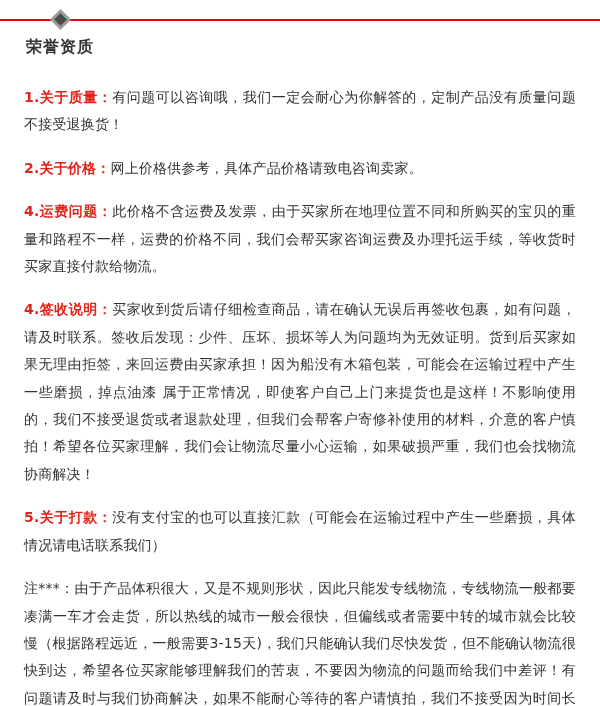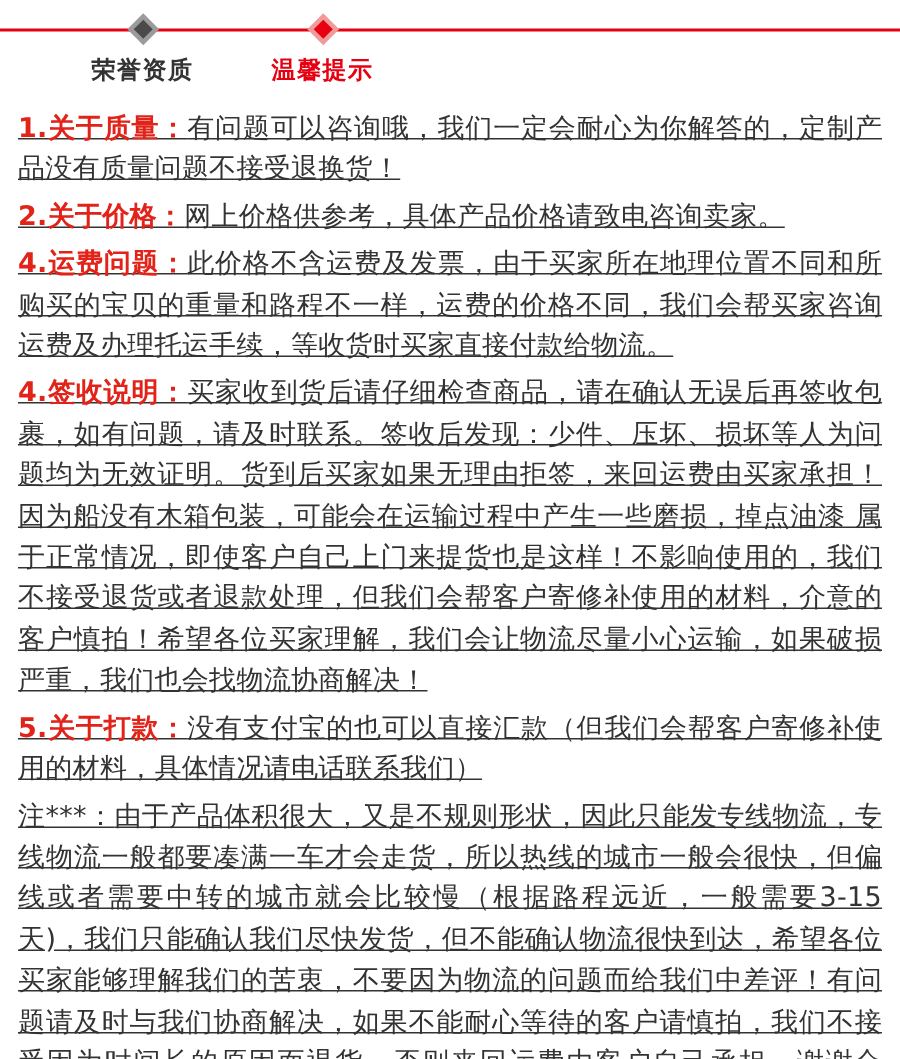--- a/index.html
+++ b/index.html
@@ -6,21 +6,21 @@
   .page{
     position:relative;
     width:600px;height:706px;
     background:#ffffff;
     overflow:hidden;
     font-family:"DejaVu Sans","Liberation Sans",sans-serif;
   }
   
   .nav{position:relative;height:62px;}
   .nav-line{position:absolute;left:0;top:19px;width:100%;height:2px;background:var(--accent,#e60012);}
-  .nav-items{position:relative;display:flex;padding-left:35px;}
+  .nav-items{position:relative;display:flex;}
   .nav-item{width:120px;display:flex;flex-direction:column;align-items:center;cursor:pointer;}
   .diamond{
     position:relative;display:block;
     width:15px;height:15px;margin-top:12px;
     transform:rotate(45deg);
     background:var(--diamond-outer,#9b9b9b);
   }
   .diamond-inner{
     position:absolute;left:3px;top:3px;width:9px;height:9px;
     background:var(--diamond-inner,#4a4a4a);
@@ -29,26 +29,25 @@
   .nav-item.active .diamond-inner{background:var(--accent,#e60012);}
   .nav-label{
     margin-top:10px;
     font-size:16px;font-weight:bold;color:var(--text,#333);
     letter-spacing:1px;white-space:nowrap;
   }
   .nav-item.active .nav-label{color:var(--accent,#e60012);}
   
   .notices{padding:6px 8px 0 8px;}
   .notice{
-    margin:4px;
-    font-size:18px;line-height:27.4px;
+    margin:16px;
+    font-size:14px;line-height:27.4px;
     color:var(--text,#333);
     text-align:justify;
     letter-spacing:0.2px;
-    text-decoration:underline;
   }
   .notice-label{font-weight:bold;}
   .notice-label.red{color:var(--label-red,#e2231a);}
   .notice-label.plain{color:var(--text,#333);font-weight:normal;}
 </style>
 </head>
 <body>
 
 <div class="page">
   <div class="nav">
@@ -57,35 +56,29 @@
   <div class="nav-item">
     <span class="diamond">
       <span class="diamond-inner"></span>
     </span>
     <span class="nav-label">荣誉资质</span>
   </div>
 
 
 
 
-  <div class="nav-item active">
-    <span class="diamond">
-      <span class="diamond-inner"></span>
-    </span>
-    <span class="nav-label">温馨提示</span>
-  </div>
 </div>
   </div>
   <div class="notices">
   <p class="notice"><span class="notice-label red">1.关于质量：</span><span class="notice-text">有问题可以咨询哦，我们一定会耐心为你解答的，定制产品没有质量问题不接受退换货！</span></p>
 
   <p class="notice"><span class="notice-label red">2.关于价格：</span><span class="notice-text">网上价格供参考，具体产品价格请致电咨询卖家。</span></p>
 
 
   <p class="notice"><span class="notice-label red">4.运费问题：</span><span class="notice-text">此价格不含运费及发票，由于买家所在地理位置不同和所购买的宝贝的重量和路程不一样，运费的价格不同，我们会帮买家咨询运费及办理托运手续，等收货时买家直接付款给物流。</span></p>
 
   <p class="notice"><span class="notice-label red">4.签收说明：</span><span class="notice-text">买家收到货后请仔细检查商品，请在确认无误后再签收包裹，如有问题，请及时联系。签收后发现：少件、压坏、损坏等人为问题均为无效证明。货到后买家如果无理由拒签，来回运费由买家承担！因为船没有木箱包装，可能会在运输过程中产生一些磨损，掉点油漆 属于正常情况，即使客户自己上门来提货也是这样！不影响使用的，我们不接受退货或者退款处理，但我们会帮客户寄修补使用的材料，介意的客户慎拍！希望各位买家理解，我们会让物流尽量小心运输，如果破损严重，我们也会找物流协商解决！</span></p>
 
-  <p class="notice"><span class="notice-label red">5.关于打款：</span><span class="notice-text">没有支付宝的也可以直接汇款（但我们会帮客户寄修补使用的材料，具体情况请电话联系我们）</span></p>
+  <p class="notice"><span class="notice-label red">5.关于打款：</span><span class="notice-text">没有支付宝的也可以直接汇款（可能会在运输过程中产生一些磨损，具体情况请电话联系我们）</span></p>
 
   <p class="notice"><span class="notice-label plain">注***：</span><span class="notice-text">由于产品体积很大，又是不规则形状，因此只能发专线物流，专线物流一般都要凑满一车才会走货，所以热线的城市一般会很快，但偏线或者需要中转的城市就会比较慢（根据路程远近，一般需要3-15天)，我们只能确认我们尽快发货，但不能确认物流很快到达，希望各位买家能够理解我们的苦衷，不要因为物流的问题而给我们中差评！有问题请及时与我们协商解决，如果不能耐心等待的客户请慎拍，我们不接受因为时间长的原因而退货，否则来回运费由客户自己承担，谢谢合作！另外，如果在自动确认之时还未收到货的买家，可延长收货时间。我们都会积极配合，为您提供满意的服务！</span></p>
 </div>
 </div>
 
 </body></html>

